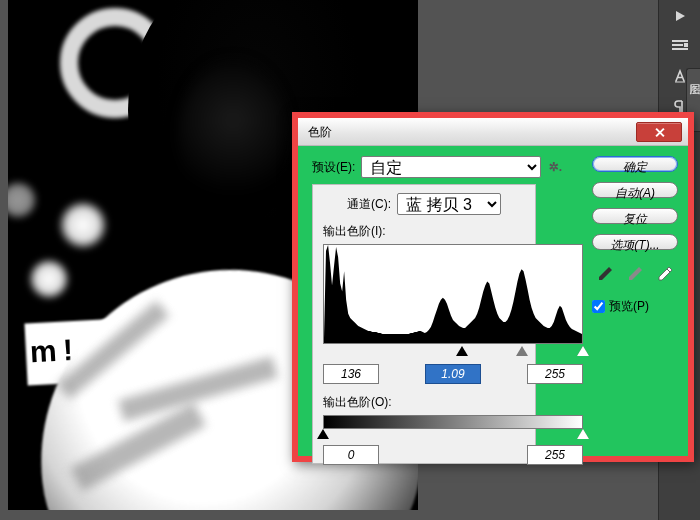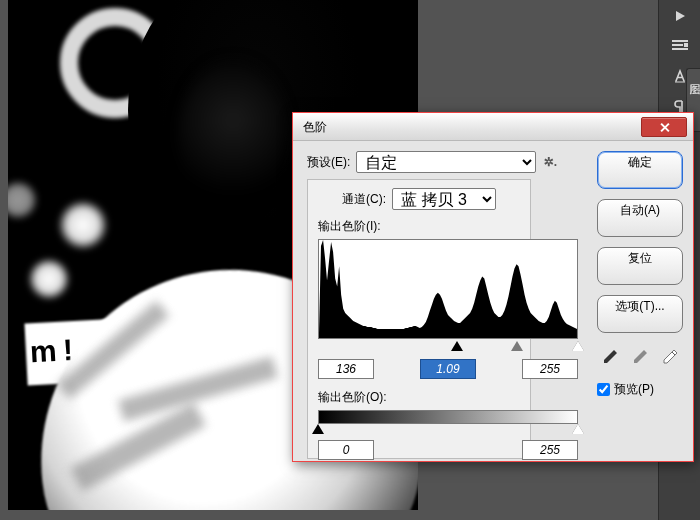--- a/index.html
+++ b/index.html
@@ -89,22 +89,22 @@
     writing-mode: vertical-rl;
     font-size:11px; color:#dcdcdc; padding-top:6px; display:block;
   }
   .right-strip svg { display:block; }
 
   
   .dialog {
     position: absolute;
     left: 292px; top: 112px;
     width: 402px; height: 350px;
-    background: #e5e5e5;
-    border: 1px solid #ef4444;
+    background: #22c55e;
+    border: 6px solid #ef4444;
     box-shadow: 2px 3px 12px rgba(0,0,0,.5);
   }
   .titlebar {
     height: 28px; line-height: 28px;
     background: linear-gradient(#ffffff,#e5e5e5 60%,#d8d8d8);
     border-bottom: 1px solid #b8b8b8;
     padding: 0 6px 0 10px;
     display: flex; align-items: center;
     font-size: 12px;
   }
@@ -174,24 +174,25 @@
     border:1px solid #7a7a7a;
   }
   .out-slider { width:260px; height:12px; position:relative; }
 
   
   .dlg-right {
     position:absolute; right:10px; top:10px; width:86px;
     display:flex; flex-direction:column; gap:10px;
   }
   .btn {
-    height:38px; background:linear-gradient(#fefefe,#e4e4e4);
+    height:16px; background:linear-gradient(#fefefe,#e4e4e4);
     border:1px solid #7a7a7a; border-radius:8px;
     font-size:12px; text-align:center; line-height:20px;
     box-shadow: 0 1px 0 #fff inset;
+    font-style: italic;
   }
   .btn.default { border:1px solid #2b6cd4; box-shadow: 0 0 0 1px #88b2ee inset, 0 1px 0 #fff inset;}
   .eyedroppers { display:flex; justify-content:space-between; padding:0 2px; margin-top:4px;}
   .ed { width:22px; height:20px; display:flex; align-items:center; justify-content:center;}
   .ed svg { display:block;}
   .chk-row { display:flex; align-items:center; gap:4px; margin-top:4px;}
   input[type=checkbox] { width:13px; height:13px; }
 </style>
 </head>
 <body>

